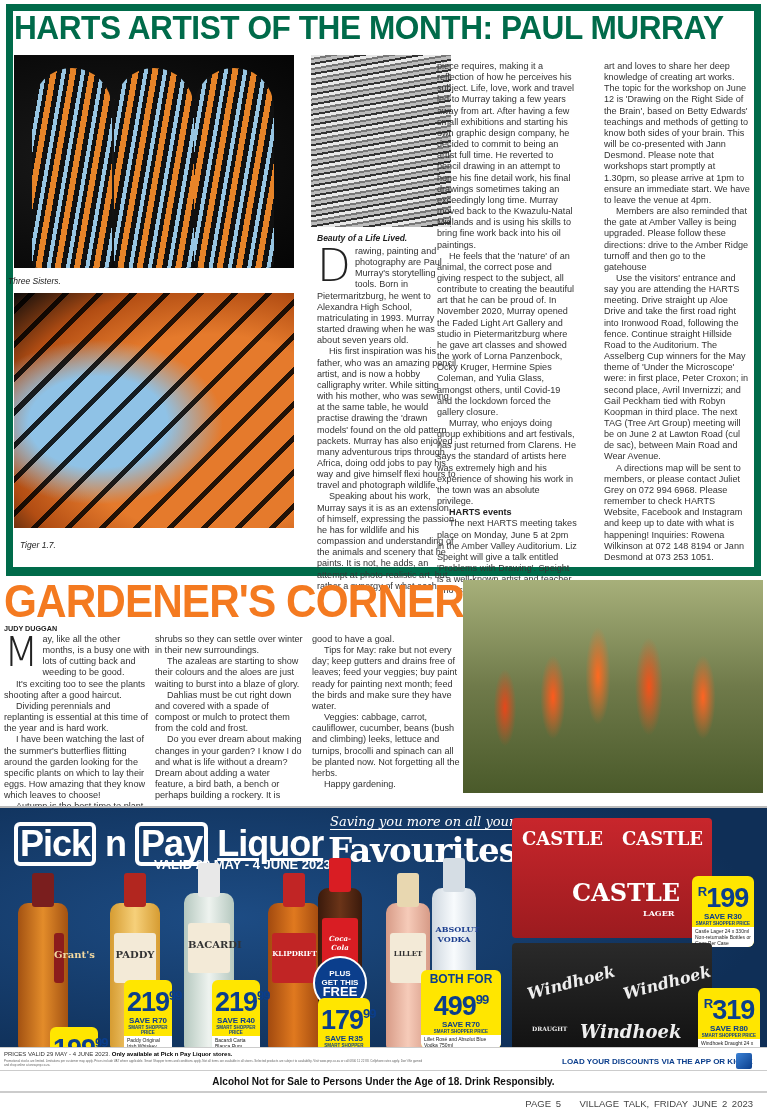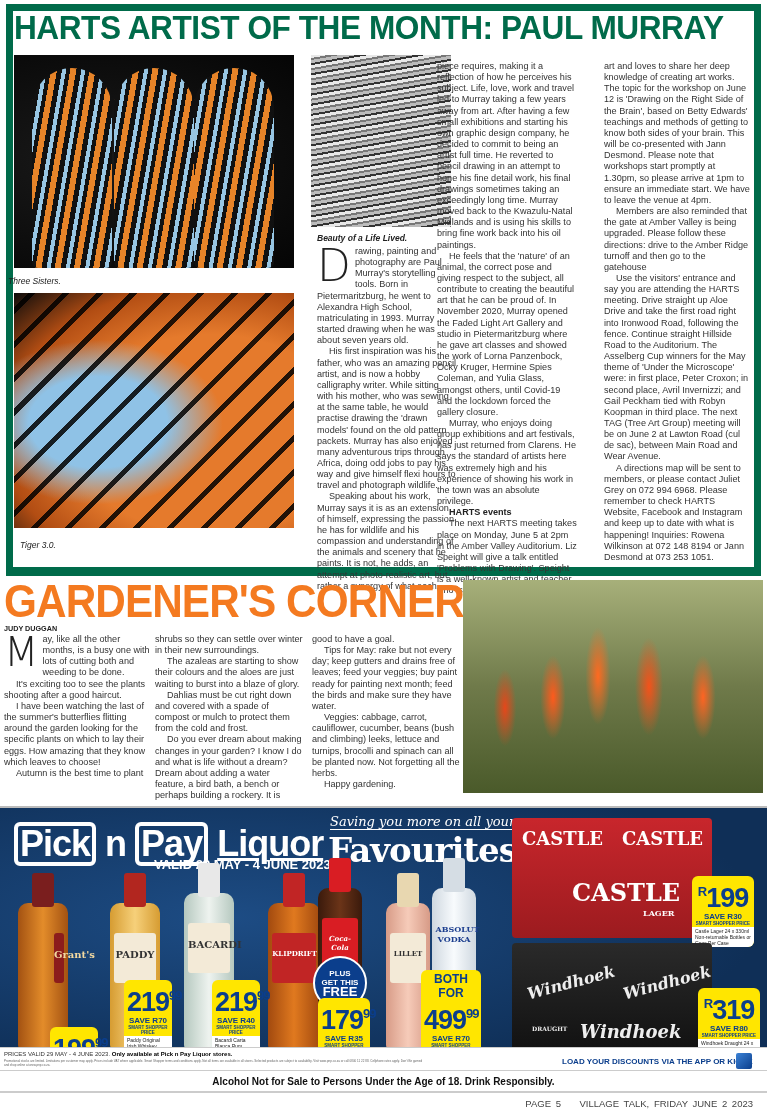--- a/index.html
+++ b/index.html
@@ -81,21 +81,21 @@
 <h1 class="harts-title" style="left:14px;top:8px;">HARTS ARTIST OF THE MONTH: PAUL MURRAY</h1>
 
 <div class="img zebra">
   <div class="z" style="left:18px;"></div>
   <div class="z" style="left:100px;"></div>
   <div class="z" style="left:180px;"></div>
 </div>
 <div class="caption" style="left:8px;top:276px;">Three Sisters.</div>
 
 <div class="img tiger"></div>
-<div class="caption" style="left:20px;top:540px;">Tiger 3.0.</div>
+<div class="caption" style="left:20px;top:540px;">Tiger 1.7.</div>
 
 <div class="img chains"></div>
 <div class="caption bold" style="left:317px;top:233px;">Beauty of a Life Lived.</div>
 
 <div class="col" style="left:317px;top:246px;width:139px;">
   <span class="dropcap">D</span>
   <p class="noind">rawing, painting and photography are Paul Murray's storytelling tools. Born in Pietermaritzburg, he went to Alexandra High School, matriculating in 1993. Murray started drawing when he was about seven years old.</p>
   <p>His first inspiration was his father, who was an amazing pencil artist, and is now a hobby calligraphy writer. While sitting with his mother, who was sewing at the same table, he would practise drawing the 'drawn models' found on the old pattern packets. Murray has also enjoyed many adventurous trips through Africa, doing odd jobs to pay his way and give himself flexi hours to travel and photograph wildlife.</p>
   <p>Speaking about his work, Murray says it is as an extension of himself, expressing the passion he has for wildlife and his compassion and understanding of the animals and scenery that he paints. It is not, he adds, an attempt at photo-realistic art, but rather a synergy of what each</p>
 </div>
@@ -113,22 +113,23 @@
   <p>Members are also reminded that the gate at Amber Valley is being upgraded. Please follow these directions: drive to the Amber Ridge turnoff and then go to the gatehouse</p>
   <p>Use the visitors' entrance and say you are attending the HARTS meeting. Drive straight up Aloe Drive and take the first road right into Ironwood Road, following the fence. Continue straight Hillside Road to the Auditorium. The Asselberg Cup winners for the May theme of 'Under the Microscope' were: in first place, Peter Croxon; in second place, Avril Invernizzi; and Gail Peckham tied with Robyn Koopman in third place. The next TAG (Tree Art Group) meeting will be on June 2 at Lawton Road (cul de sac), between Main Road and Wear Avenue.</p>
   <p>A directions map will be sent to members, or please contact Juliet Grey on 072 994 6968. Please remember to check HARTS Website, Facebook and Instagram and keep up to date with what is happening! Inquiries: Rowena Wilkinson at 072 148 8194 or Jann Desmond at 073 253 1051.</p>
 </div>
 
 <h1 class="gc-title">GARDENER'S CORNER</h1>
 <div class="byline">JUDY DUGGAN</div>
 
 <div class="col" style="left:4px;top:634px;width:148px;">
   <span class="dropcap" style="font-size:40px;line-height:32px;">M</span>
-  <p class="noind">ay, like all the other months, is a busy one with lots of cutting both and weeding to be done.</p>
+  <p class="noind">ay, like all the other months, is a busy one with lots of cutting back and weeding to be good.</p>
   <p>It's exciting too to see the plants shooting after a good haircut.</p>
+  <p>Dividing perennials and replanting is essential at this time of the year and is hard work.</p>
   <p>I have been watching the last of the summer's butterflies flitting around the garden looking for the specific plants on which to lay their eggs. How amazing that they know which leaves to choose!</p>
   <p>Autumn is the best time to plant</p>
 </div>
 
 <div class="col" style="left:155px;top:634px;width:148px;">
   <p class="noind">shrubs so they can settle over winter in their new surroundings.</p>
   <p>The azaleas are starting to show their colours and the aloes are just waiting to burst into a blaze of glory.</p>
   <p>Dahlias must be cut right down and covered with a spade of compost or mulch to protect them from the cold and frost.</p>
   <p>Do you ever dream about making changes in your garden? I know I do and what is life without a dream? Dream about adding a water feature, a bird bath, a bench or perhaps building a rockery. It is</p>
 </div>
@@ -212,21 +213,21 @@
     <div class="save">SAVE R40</div>
     <div class="ssp">SMART SHOPPER PRICE</div>
     <div class="desc">Bacardi Carta Blanca Rum 750ml</div>
   </div>
   <div class="price" style="left:318px;top:190px;width:52px;">
     <div class="big"><span>179</span><sup>99</sup></div>
     <div class="save">SAVE R35</div>
     <div class="ssp">SMART SHOPPER PRICE</div>
     <div class="desc">Klipdrift Brandy 750ml and GET 1 x Coca-Cola Original 1L FREE</div>
   </div>
-  <div class="price" style="left:421px;top:162px;width:60px;">
+  <div class="price" style="left:421px;top:162px;width:80px;">
     <div class="both">BOTH FOR</div>
     <div class="big"><span>499</span><sup>99</sup></div>
     <div class="save">SAVE R70</div>
     <div class="ssp">SMART SHOPPER PRICE</div>
     <div class="desc">Lillet Rosé and Absolut Blue Vodka 750ml</div>
   </div>
 
   <div class="case castle">
     <div class="castle-word" style="left:10px;top:10px;font-size:18px;">CASTLE</div>
     <div class="castle-word" style="left:110px;top:10px;font-size:18px;">CASTLE</div>

